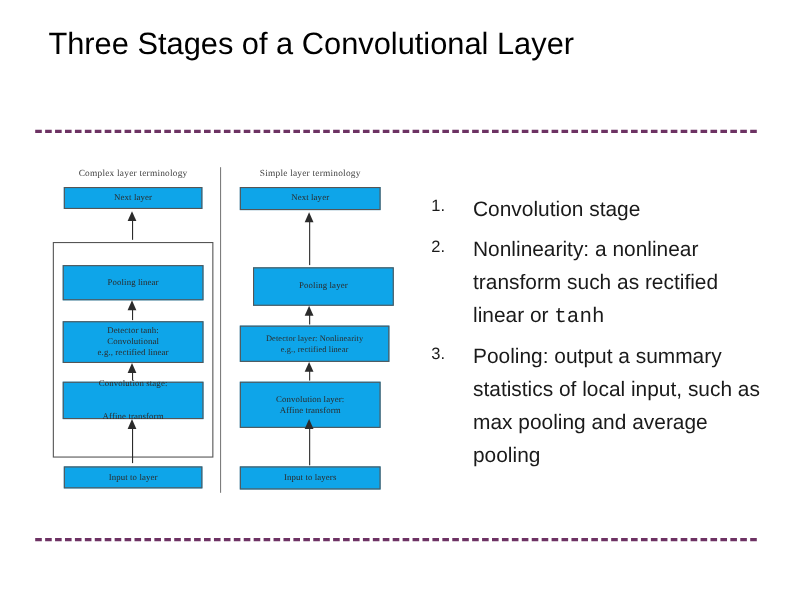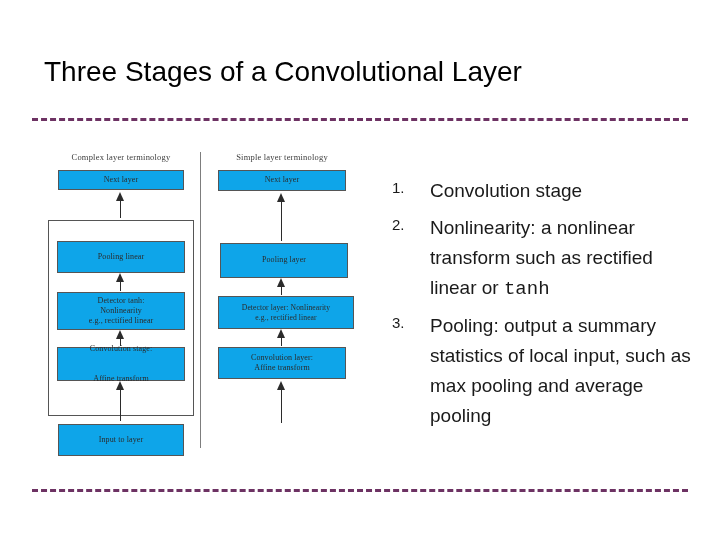--- a/index.html
+++ b/index.html
@@ -21,21 +21,20 @@
     position: absolute;
     left: 44px;
     top: 22px;
     width: 620px;
     font-family: "Liberation Sans", sans-serif;
     font-size: 28px;
     line-height: 1.25;
     color: #000000;
     font-weight: 400;
     letter-spacing: 0px;
-    margin-top: 32px;
   }
 
   
   .rule {
     position: absolute;
     left: 32px;
     width: 656px;
     height: 0px;
     border-top: 3px dashed #6d3263;
   }
@@ -204,86 +203,89 @@
       <span>Pooling linear</span>
     </div>
 
     <div class="arrow" style="left:70px; top:121px; height:18px;">
       <div class="shaft"></div>
         <div class="head"></div>
     </div>
 
     <div class="dbox" style="left:11px; top:140px; width:128px; height:38px;">
       <span>Detector tanh:</span>
-      <span>Nonlinearity</span>
+      <span>Convolutional</span>
       <span>e.g., rectified linear</span>
     </div>
 
     <div class="arrow" style="left:70px; top:178px; height:16px;">
       <div class="shaft"></div>
         <div class="head"></div>
     </div>
 
     <div class="dbox" style="left:11px; top:195px; width:128px; height:34px;gap:20px;">
       <span>Convolution stage:</span>
       <span>Affine transform</span>
     </div>
 
     <div class="arrow" style="left:70px; top:229px; height:40px;">
       <div class="shaft"></div>
         <div class="head"></div>
     </div>
 
-    <div class="dbox" style="left:12px; top:272px; width:126px; height:32px;align-items:center;">
+    <div class="dbox" style="left:12px; top:272px; width:126px; height:20px;align-items:center;">
       <span>Input to layer</span>
     </div>
   </div>
 
   <div class="fig-col col-right">
 
     <div class="col-caption">Simple layer terminology</div>
 
     <div class="dbox" style="left:11px; top:18px; width:128px; height:21px;">
       <span>Next layer</span>
     </div>
 
     <div class="arrow" style="left:70px; top:41px; height:48px;">
       <div class="shaft"></div>
         <div class="head"></div>
     </div>
 
-    <div class="dbox" style="left:13px; top:91px; width:128px; height:35px;">
+    <div class="dbox" style="left:23px; top:91px; width:128px; height:35px;">
       <span>Pooling layer</span>
     </div>
 
     <div class="arrow" style="left:70px; top:126px; height:17px;">
       <div class="shaft"></div>
         <div class="head"></div>
     </div>
 
     <div class="dbox" style="left:11px; top:144px; width:136px; height:33px; font-size:7.6px;">
       <span>Detector layer: Nonlinearity</span>
       <span>e.g., rectified linear</span>
     </div>
 
     <div class="arrow" style="left:70px; top:177px; height:17px;">
       <div class="shaft"></div>
         <div class="head"></div>
     </div>
 
-    <div class="dbox" style="left:11px; top:195px; width:128px; height:32px;">
+    <div class="dbox" style="left:11px; top:195px; width:128px; height:42px;">
       <span>Convolution layer:</span>
       <span>Affine transform</span>
     </div>
 
     <div class="arrow" style="left:70px; top:229px; height:42px;">
       <div class="shaft"></div>
         <div class="head"></div>
     </div>
 
+    <div class="dbox" style="left:11px; top:272px; width:128px; height:21px;">
+      <span>Input to layers</span>
+    </div>
   </div>
 </div>
 
 <div class="bullets">
 
   <div class="bullet">
     <div class="bullet-num">1.</div>
     <div class="bullet-text"><span>Convolution stage</span></div>
   </div>
 

